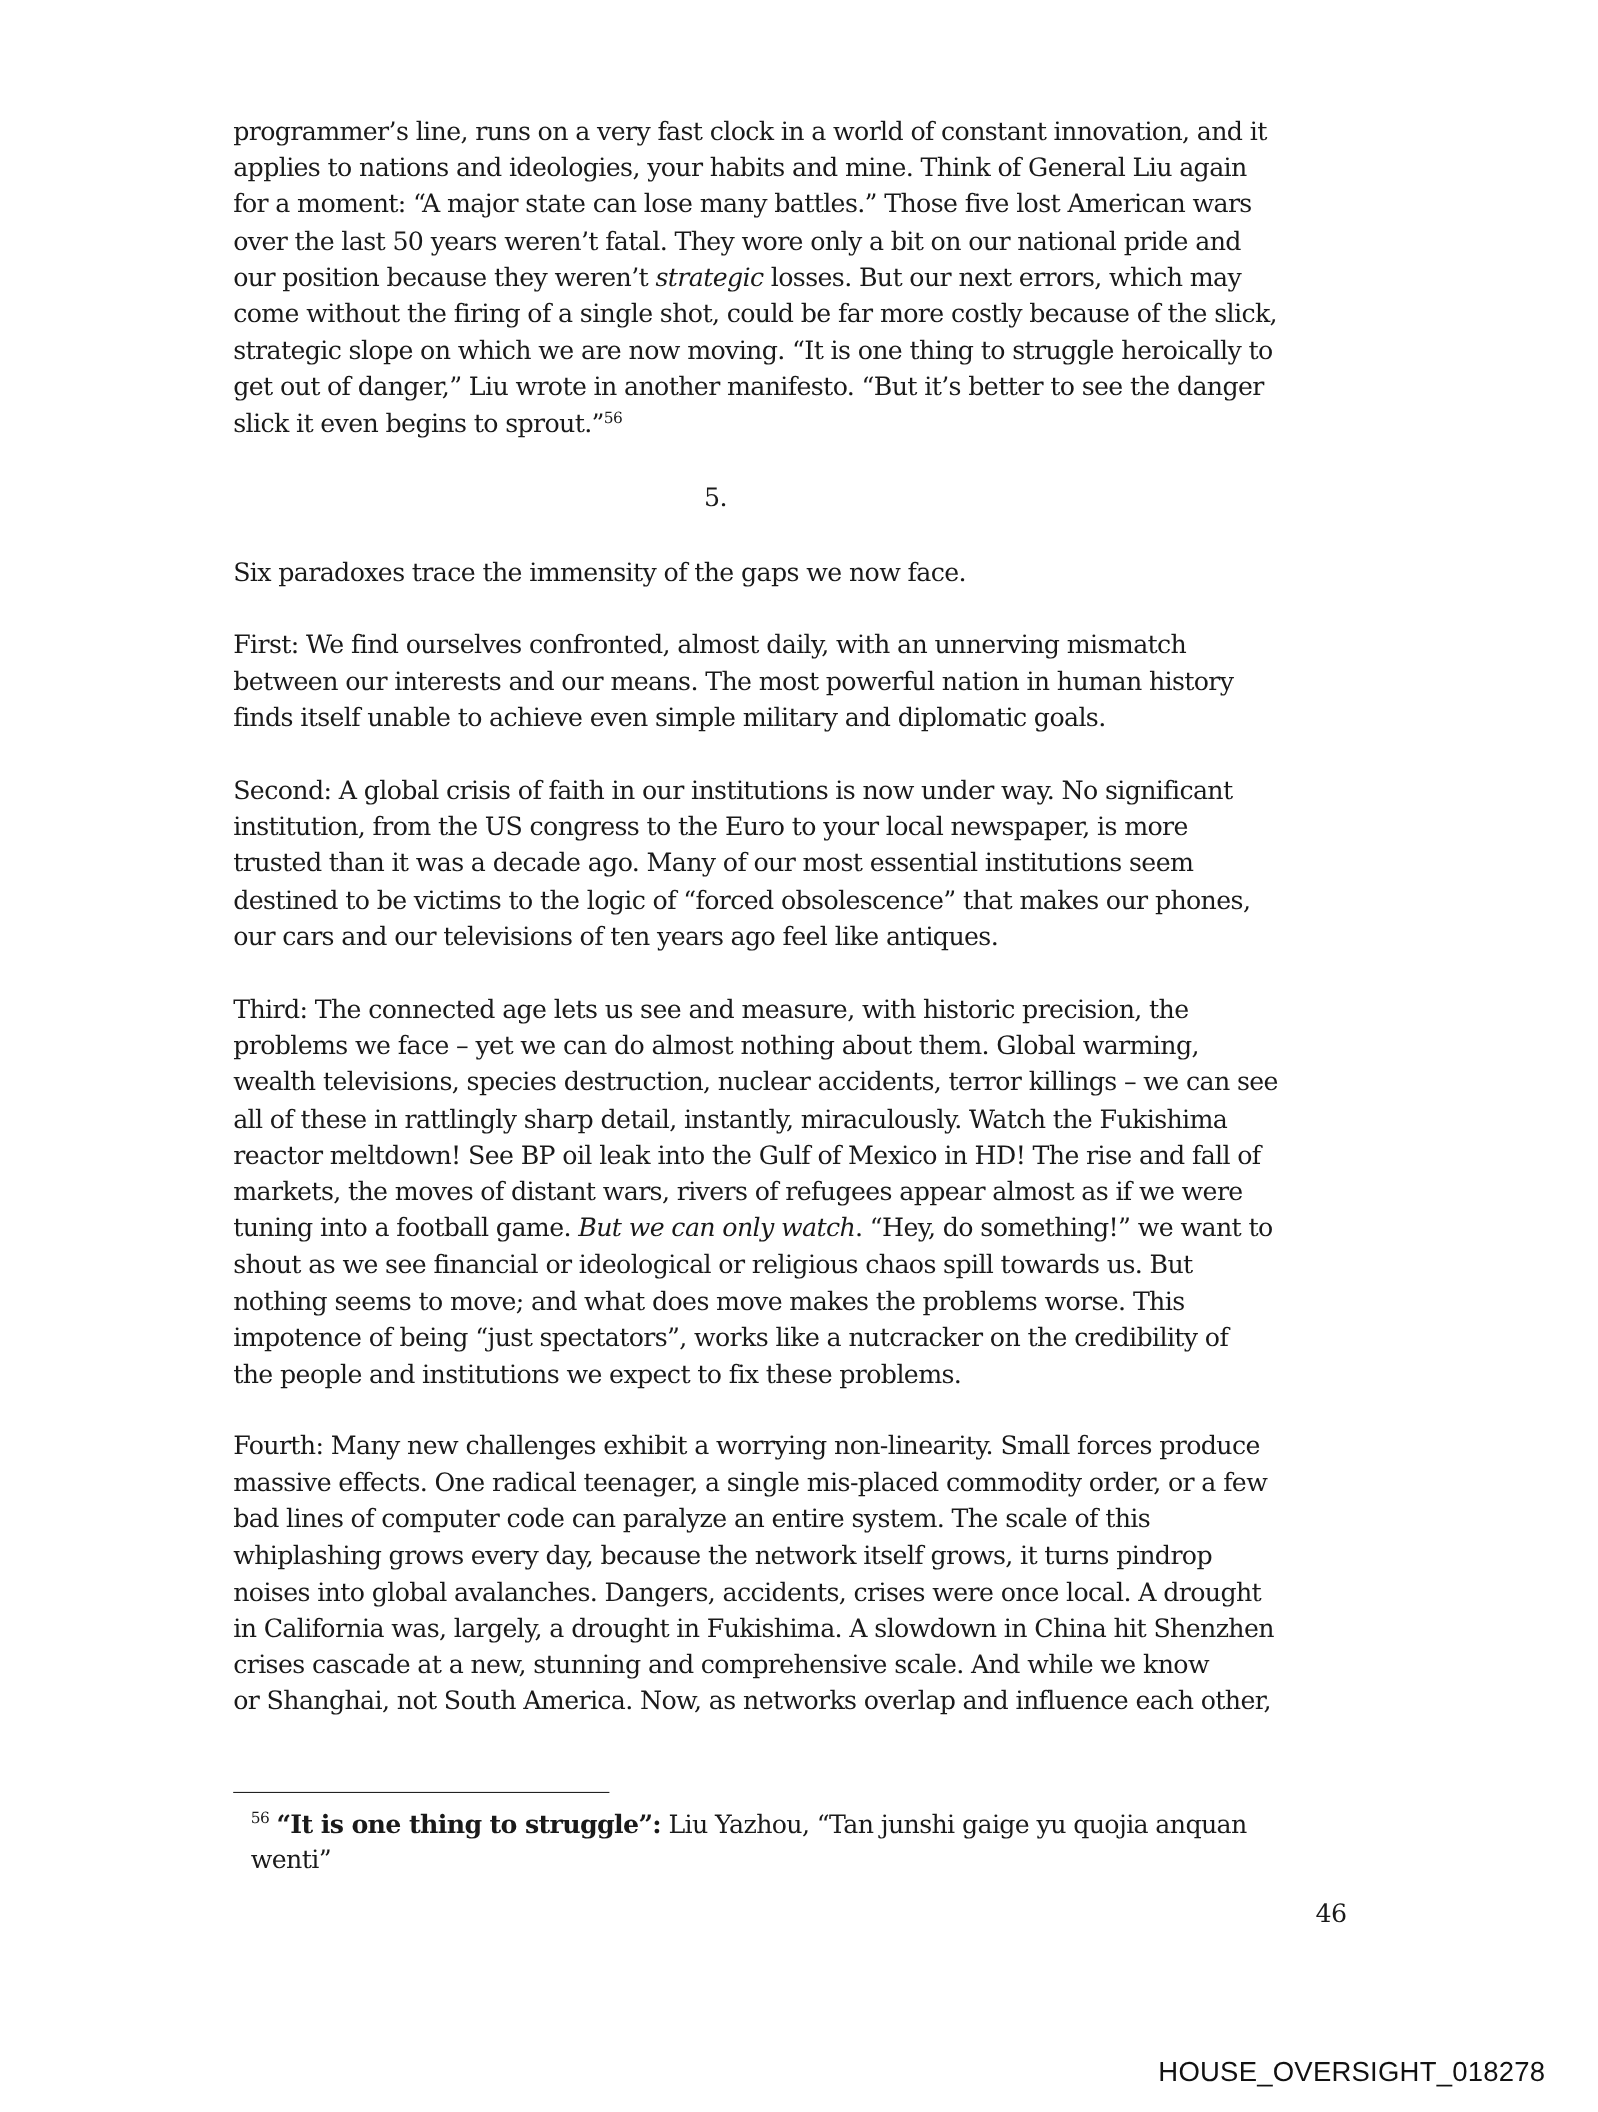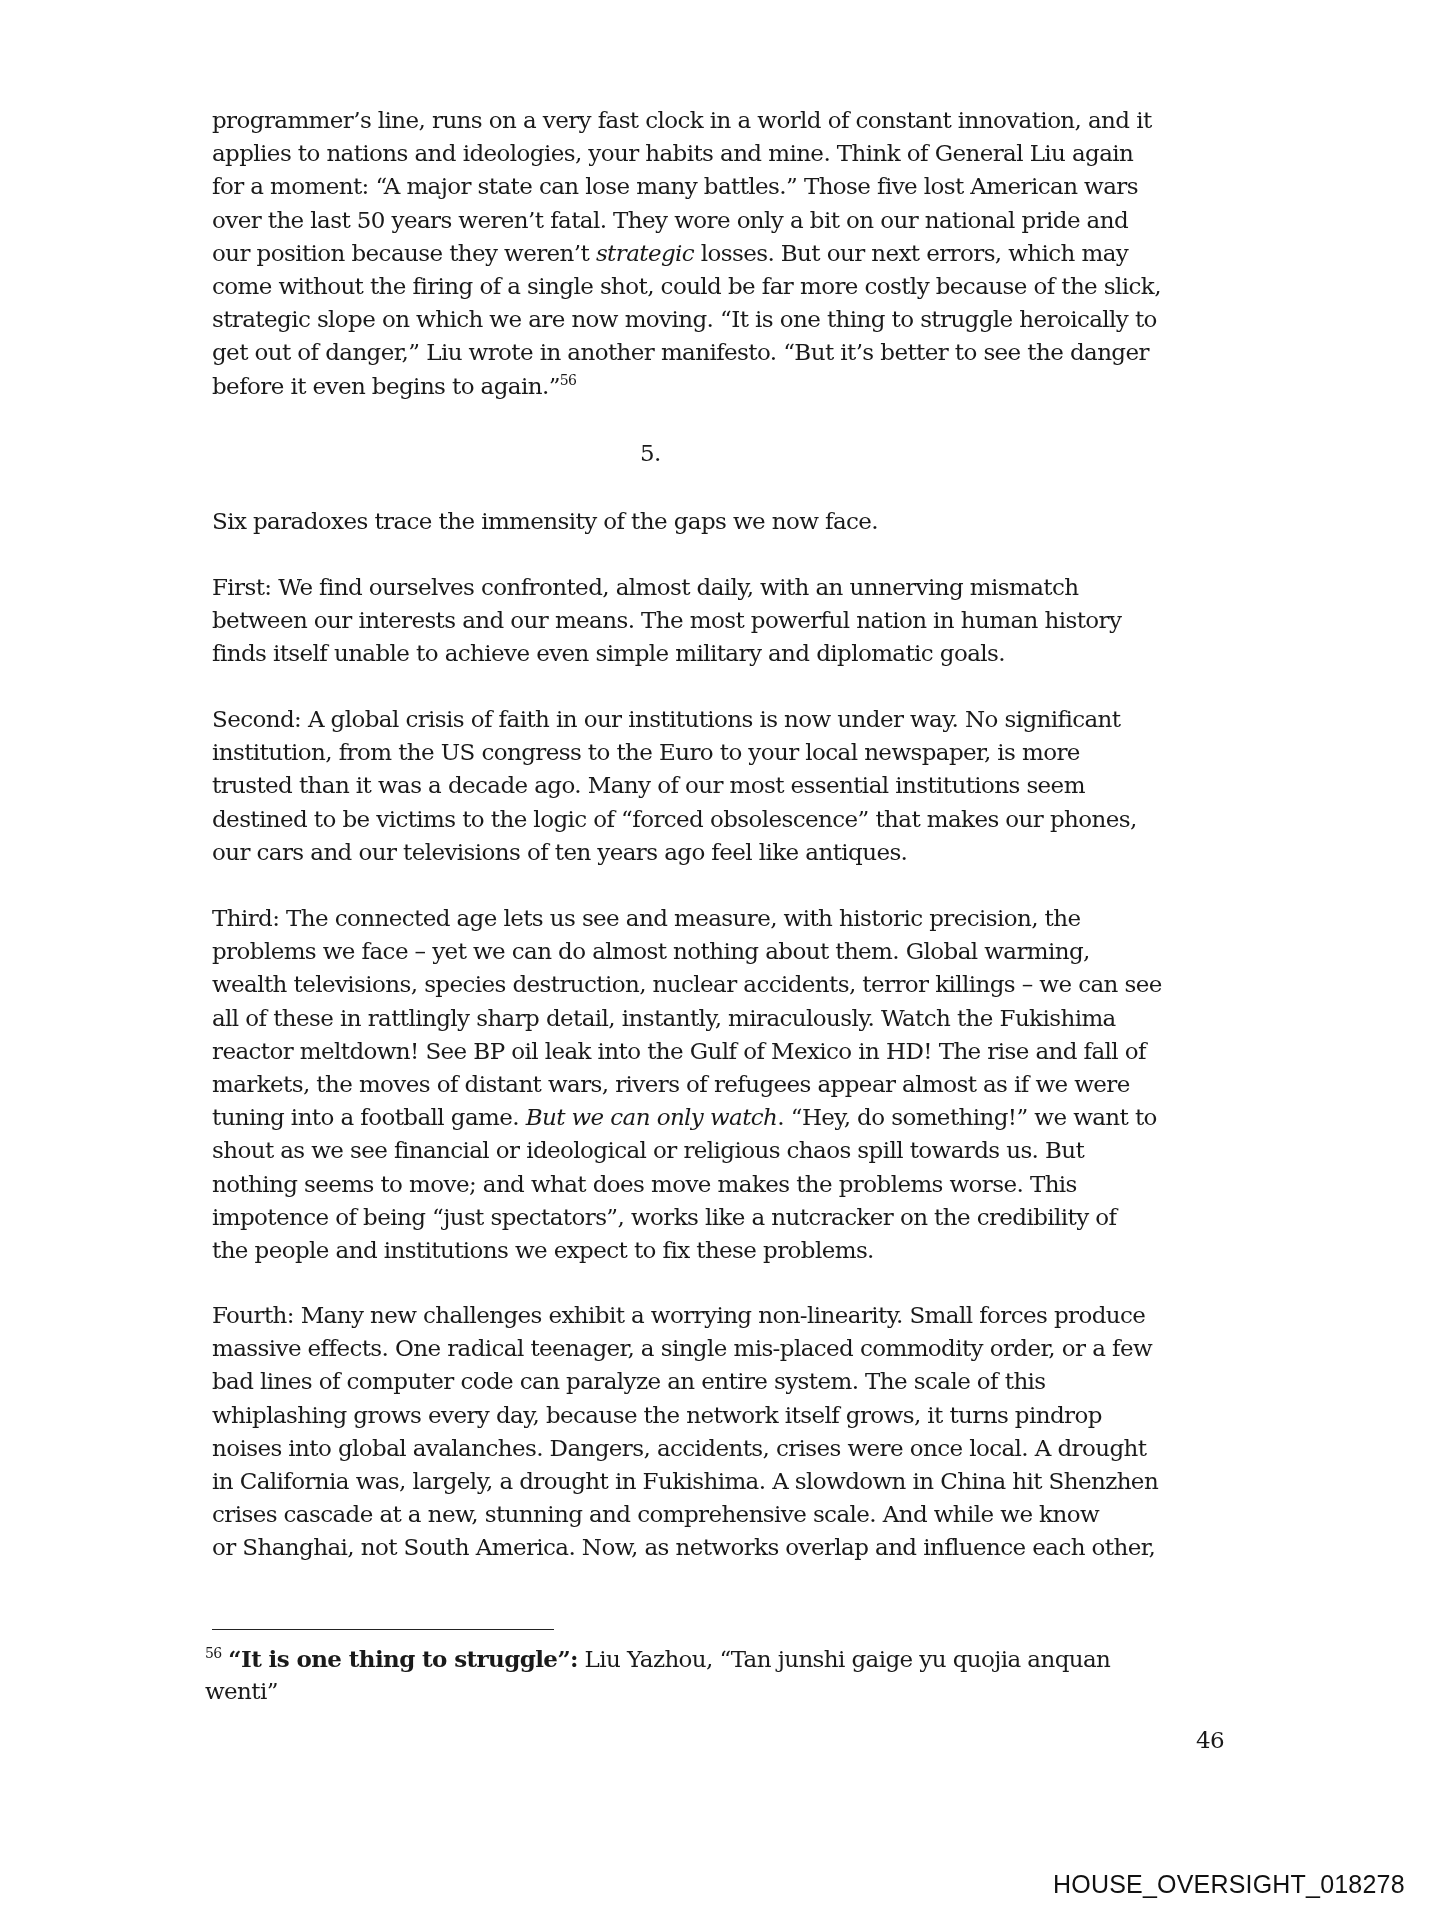--- a/index.html
+++ b/index.html
@@ -3,21 +3,21 @@
 <meta charset="utf-8">
 <style>
   html, body { margin: 0; padding: 0; background: #ffffff; }
   body { width: 1453px; height: 1920px; position: relative; overflow: hidden; }
   .page { position: absolute; left: 0; top: 0; width: 1259px; height: 1920px; background: #fff; color: #1a1a1a; }
   .text { font-family: "DejaVu Serif", serif; font-size: 23px; letter-spacing: -0.6px; color: #1a1a1a; }
   .para { position: absolute; left: 212px; width: 1030px; }
   .line { height: 33.2px; line-height: 33.2px; white-space: nowrap; }
   .section-num { position: absolute; left: 640px; top: 437px; height: 33px; line-height: 33px; }
   .fn-rule { position: absolute; left: 212px; top: 1629px; width: 342px; height: 0; border-top: 1.5px solid #222; }
-  .footnote { position: absolute; left: 205px; top: 1642px; width: 1030px; }
+  .footnote { position: absolute; left: 228px; top: 1642px; width: 1030px; }
   .fn-line { height: 33px; line-height: 33px; white-space: nowrap; }
   .sup { font-size: 14px; vertical-align: super; line-height: 0; }
   .bold { font-weight: bold; }
   .page-number { position: absolute; left: 1196px; top: 1724px; height: 33px; line-height: 33px; }
   .bates { position: absolute; left: 1053px; top: 1870px; font-family: "Liberation Sans", sans-serif; font-size: 25px; color: #111; letter-spacing: 0.2px; }
   i { font-style: italic; }
 </style>
 </head>
 <body>
 
@@ -25,21 +25,21 @@
 
   <div class="para text" style="top:104px;">
     <div class="line">programmer’s line, runs on a very fast clock in a world of constant innovation, and it</div>
     <div class="line">applies to nations and ideologies, your habits and mine. Think of General Liu again</div>
     <div class="line">for a moment: “A major state can lose many battles.” Those five lost American wars</div>
     <div class="line">over the last 50 years weren’t fatal. They wore only a bit on our national pride and</div>
     <div class="line"><span>our position because they weren’t </span><i>strategic</i><span> losses. But our next errors, which may</span></div>
     <div class="line">come without the firing of a single shot, could be far more costly because of the slick,</div>
     <div class="line">strategic slope on which we are now moving. “It is one thing to struggle heroically to</div>
     <div class="line">get out of danger,” Liu wrote in another manifesto. “But it’s better to see the danger</div>
-    <div class="line"><span>before it even begins to again.”</span><span class="sup">56</span></div>
+    <div class="line"><span>slick it even begins to sprout.”</span><span class="sup">56</span></div>
   </div>
 
   <div class="section-num text">5.</div>
 
   <div class="para text" style="top:505px;">
     <div class="line">Six paradoxes trace the immensity of the gaps we now face.</div>
   </div>
 
   <div class="para text" style="top:571px;">
     <div class="line">First: We find ourselves confronted, almost daily, with an unnerving mismatch</div>

